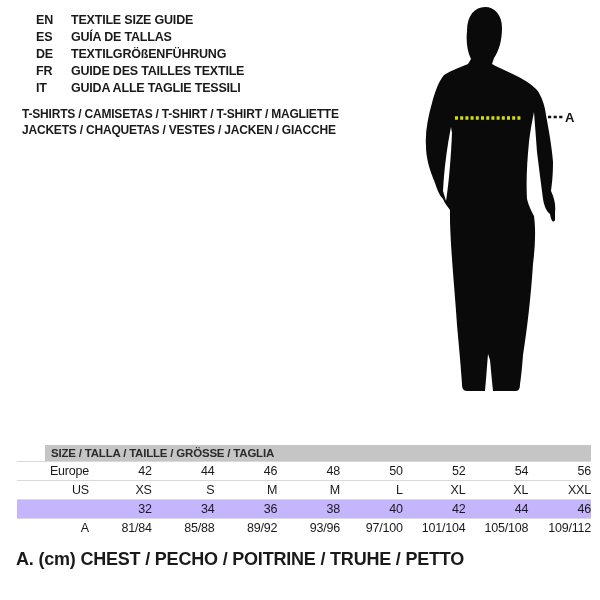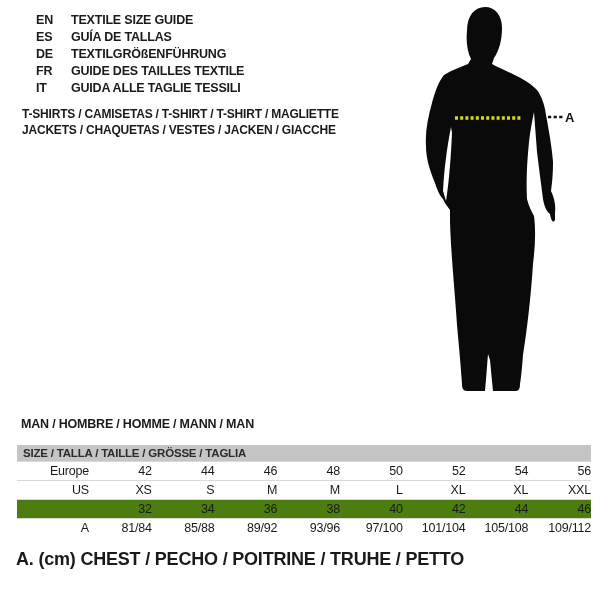--- a/index.html
+++ b/index.html
@@ -17,25 +17,25 @@
         line-height:15.5px;letter-spacing:-0.2px;white-space:nowrap;}
   
   .figure{position:absolute;left:405px;top:0;width:195px;height:395px;}
   
   .section-title{position:absolute;left:21px;top:417px;font-weight:bold;
                  font-size:12.5px;letter-spacing:-0.2px;white-space:nowrap;}
   
   .size-table{position:absolute;left:17px;top:445px;width:574px;font-size:12.5px;
               letter-spacing:-0.2px;}
   .thead{background:#c5c5c5;height:16px;line-height:16px;padding-left:6px;
-         font-size:11.5px;font-weight:bold;color:#2b2b2b;}
+         font-size:11.5px;font-weight:bold;color:#2b2b2b;margin-left:28px;}
   .trow{display:flex;height:18px;line-height:18px;border-top:1px solid #d9d9d9;}
   .tlabel{width:66px;padding-left:6px;text-align:right;}
   .tcell{flex:1;text-align:right;}
-  .shaded{background:#4d7c0f;}
+  .shaded{background:#c4b5fd;}
   
   .footnote{position:absolute;left:16px;top:549px;font-weight:bold;font-size:18px;
             letter-spacing:-0.2px;white-space:nowrap;}
 </style>
 </head>
 <body>
 
 <div class="canvas">
 
   <div class="langs">
@@ -101,21 +101,20 @@
              C 47,70 56,67 63,64
              L 66,59
              C 62,51 61,41 62,31
              C 62,15 70,7 80,7 Z" fill="#0a0a0a"></path>
     <path fill="#ffffff" d="M 46,127 C 42,147 39,170 38,191 L 41,201 C 44,182 46,156 47,133 Z"></path>
     <line x1="50" y1="118" x2="116" y2="118" stroke-width="3.5" stroke-dasharray="3 2.2" stroke="#d4dd0e"></line>
     <line x1="143" y1="117" x2="158" y2="117" stroke="#111111" stroke-width="2.4" stroke-dasharray="3.2 2.4"></line>
     <text x="160" y="122" font-size="13" font-weight="600" fill="#111111">A</text>
   </svg>
 
-  <div class="section-title">MAN / HOMBRE / HOMME / MANN / MAN</div>
 
   <div class="size-table">
     <div class="thead">SIZE / TALLA / TAILLE / GRÖSSE / TAGLIA</div>
 
     <div class="trow">
       <div class="tlabel">Europe</div>
       <div class="tcell">42</div>
       <div class="tcell">44</div>
       <div class="tcell">46</div>
       <div class="tcell">48</div>

